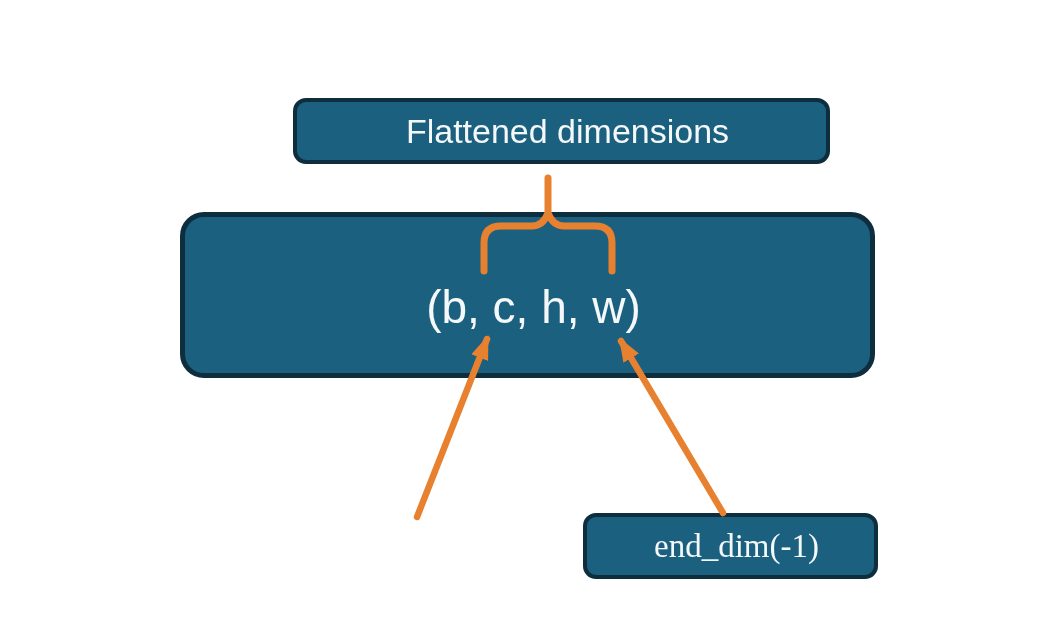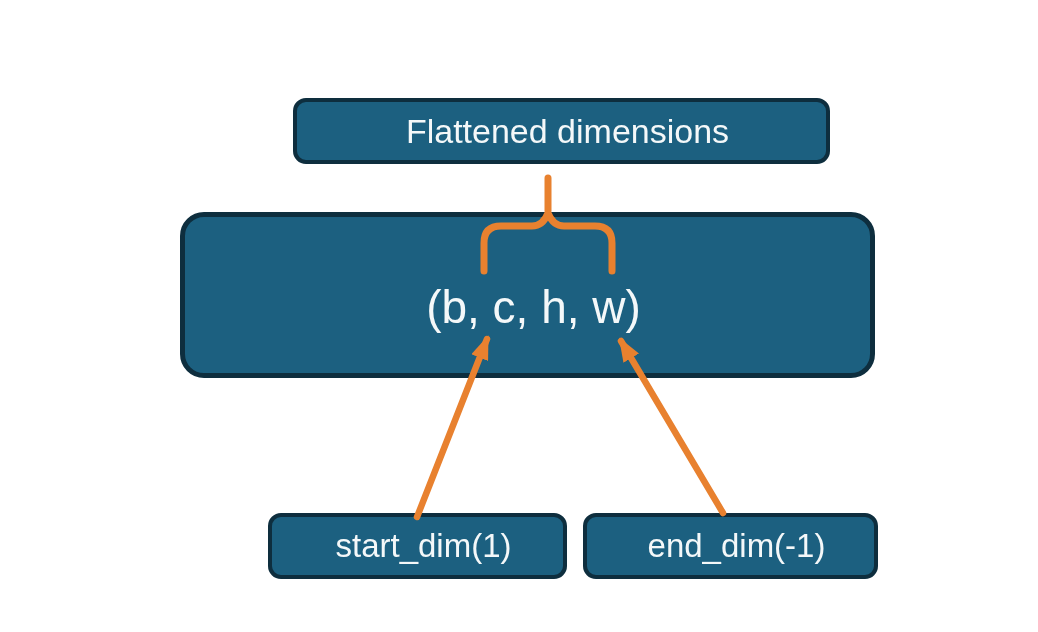--- a/index.html
+++ b/index.html
@@ -37,21 +37,21 @@
     font-size:46px;
     padding-top:24px;
     justify-content:center;
   }
   .node-start{
     left:268px;top:513px;width:299px;height:66px;
     border-radius:13px;font-size:33px;
   }
   .node-end{
     left:583px;top:513px;width:295px;height:66px;
-    border-radius:13px;font-size:33px;
+    border-radius:13px;font-size:33px;font-family:Liberation Serif, serif;
   }
   svg.overlay{
     position:absolute;left:0;top:0;width:1038px;height:632px;
     pointer-events:none;
   }
   .brace{
     fill:none;
     stroke:var(--accent-orange);
     stroke-width:7;
     stroke-linecap:round;
@@ -70,23 +70,20 @@
 <div class="stage">
 
   <div class="node node-top">
     <span>Flattened dimensions</span>
   </div>
 
   <div class="node node-main">
     <span>(b, c, h, w)</span>
   </div>
 
-  <div class="node node-start">
-    <span>start_dim(1)</span>
-  </div>
 
   <div class="node node-end">
     <span>end_dim(-1)</span>
   </div>
 
   <svg class="overlay" viewBox="0 0 1038 632" xmlns="http://www.w3.org/2000/svg">
     <defs>
       <marker id="ah" markerUnits="userSpaceOnUse" markerWidth="24" markerHeight="18" refX="20" refY="9" orient="auto">
         <path class="arrowhead" d="M0,0 L24,9 L0,18 Z"></path>
       </marker>

